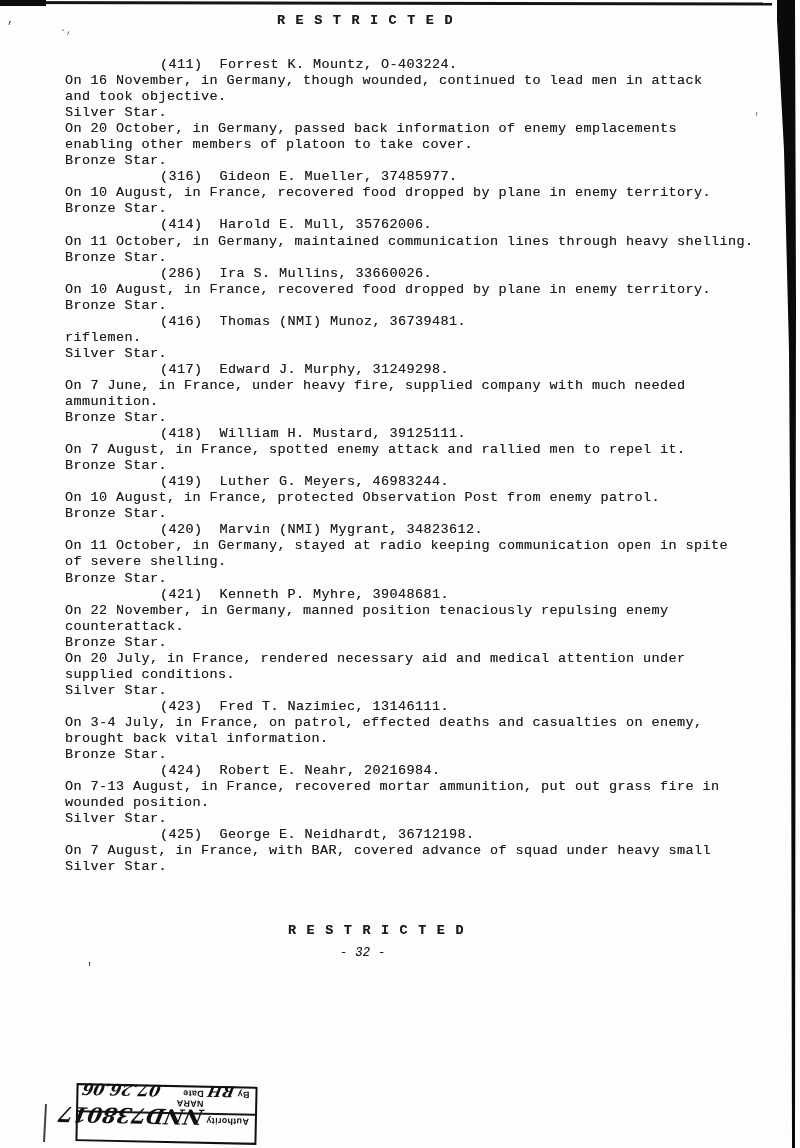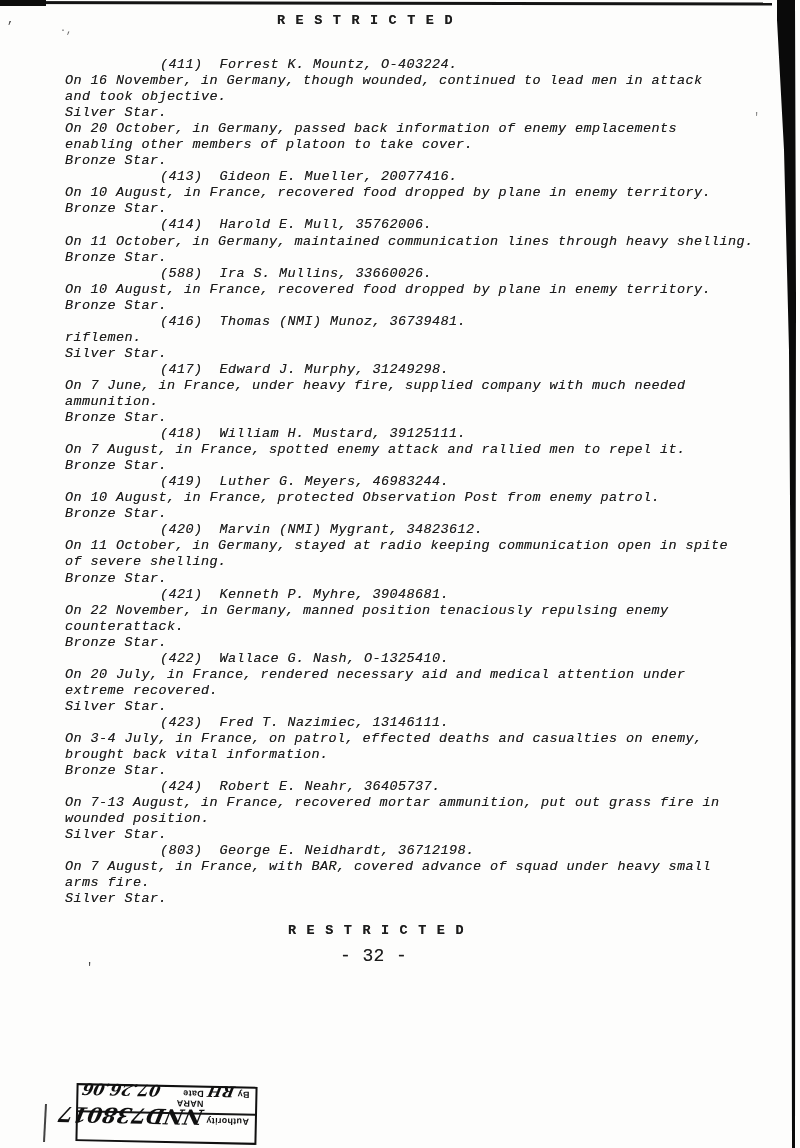--- a/index.html
+++ b/index.html
@@ -11,36 +11,37 @@
     overflow:hidden;
     font-family:"Liberation Mono","DejaVu Sans Mono",monospace;
     color:#1c1c1c;
   }
   
   .doc-body{
     position:absolute;left:65px;top:57px;width:712px;
     font-size:13.5px;line-height:16.05px;letter-spacing:0.4px;
     text-shadow:0 0 0.5px rgba(20,20,20,0.55);
   }
-  .line{white-space:pre;font-style:italic;}
+  .line{white-space:pre;}
   .indent{padding-left:95px;}
   .header-restricted{
     position:absolute;left:277px;top:13px;
     font-size:13.5px;font-weight:bold;letter-spacing:1.2px;white-space:pre;
     text-shadow:0 0 0.6px rgba(0,0,0,0.6);
   }
   .footer-restricted{
     position:absolute;left:288px;top:923px;
     font-size:13.5px;font-weight:bold;letter-spacing:1.2px;white-space:pre;
     text-shadow:0 0 0.6px rgba(0,0,0,0.6);
   }
   .page-number{
     position:absolute;left:340px;top:946px;width:120px;
-    font-size:18px;letter-spacing:0.4px;white-space:pre;
+    font-size:12px;letter-spacing:0.4px;white-space:pre;
     text-shadow:0 0 0.5px rgba(0,0,0,0.5);
+    font-style:italic;
   }
   
   .top-edge-line{
     position:absolute;left:0;top:1px;width:772px;height:3px;
     background:#141414;transform:rotate(0.12deg);transform-origin:left top;
   }
   .top-edge-blob{
     position:absolute;left:0;top:0;width:46px;height:6px;background:#0d0d0d;
   }
   .right-bar{
@@ -96,27 +97,27 @@
   <div class="header-restricted">R E S T R I C T E D</div>
 
   <div class="doc-body">
       <div class="line indent">(411)  Forrest K. Mountz, O-403224.</div>
       <div class="line">On 16 November, in Germany, though wounded, continued to lead men in attack</div>
       <div class="line">and took objective.</div>
       <div class="line">Silver Star.</div>
       <div class="line">On 20 October, in Germany, passed back information of enemy emplacements</div>
       <div class="line">enabling other members of platoon to take cover.</div>
       <div class="line">Bronze Star.</div>
-      <div class="line indent">(413)  Gideon E. Mueller, 20077416.</div>
+      <div class="line indent">(316)  Gideon E. Mueller, 37485977.</div>
       <div class="line">On 10 August, in France, recovered food dropped by plane in enemy territory.</div>
       <div class="line">Bronze Star.</div>
       <div class="line indent">(414)  Harold E. Mull, 35762006.</div>
       <div class="line">On 11 October, in Germany, maintained communication lines through heavy shelling.</div>
       <div class="line">Bronze Star.</div>
-      <div class="line indent">(588)  Ira S. Mullins, 33660026.</div>
+      <div class="line indent">(286)  Ira S. Mullins, 33660026.</div>
       <div class="line">On 10 August, in France, recovered food dropped by plane in enemy territory.</div>
       <div class="line">Bronze Star.</div>
       <div class="line indent">(416)  Thomas (NMI) Munoz, 36739481.</div>
       <div class="line">riflemen.</div>
       <div class="line">Silver Star.</div>
       <div class="line indent">(417)  Edward J. Murphy, 31249298.</div>
       <div class="line">On 7 June, in France, under heavy fire, supplied company with much needed</div>
       <div class="line">ammunition.</div>
       <div class="line">Bronze Star.</div>
       <div class="line indent">(418)  William H. Mustard, 39125111.</div>
@@ -126,35 +127,33 @@
       <div class="line">On 10 August, in France, protected Observation Post from enemy patrol.</div>
       <div class="line">Bronze Star.</div>
       <div class="line indent">(420)  Marvin (NMI) Mygrant, 34823612.</div>
       <div class="line">On 11 October, in Germany, stayed at radio keeping communication open in spite</div>
       <div class="line">of severe shelling.</div>
       <div class="line">Bronze Star.</div>
       <div class="line indent">(421)  Kenneth P. Myhre, 39048681.</div>
       <div class="line">On 22 November, in Germany, manned position tenaciously repulsing enemy</div>
       <div class="line">counterattack.</div>
       <div class="line">Bronze Star.</div>
-      <div class="line indent">(422)  Wallace G. Nash, O-1325410.</div>
       <div class="line">On 20 July, in France, rendered necessary aid and medical attention under</div>
-      <div class="line">extreme recovered.</div>
+      <div class="line">supplied conditions.</div>
       <div class="line">Silver Star.</div>
       <div class="line indent">(423)  Fred T. Nazimiec, 13146111.</div>
       <div class="line">On 3-4 July, in France, on patrol, effected deaths and casualties on enemy,</div>
       <div class="line">brought back vital information.</div>
       <div class="line">Bronze Star.</div>
-      <div class="line indent">(424)  Robert E. Neahr, 36405737.</div>
+      <div class="line indent">(424)  Robert E. Neahr, 20216984.</div>
       <div class="line">On 7-13 August, in France, recovered mortar ammunition, put out grass fire in</div>
       <div class="line">wounded position.</div>
       <div class="line">Silver Star.</div>
-      <div class="line indent">(803)  George E. Neidhardt, 36712198.</div>
+      <div class="line indent">(425)  George E. Neidhardt, 36712198.</div>
       <div class="line">On 7 August, in France, with BAR, covered advance of squad under heavy small</div>
-      <div class="line">arms fire.</div>
       <div class="line">Silver Star.</div>
     </div>
 
   <div class="footer-restricted">R E S T R I C T E D</div>
   <div class="page-number">- 32 -</div>
 
   <div class="stamp">
     <div class="stamp-row1">
       <span class="print">Authority</span>
       <span class="hand hand-authority">NND738017</span>

